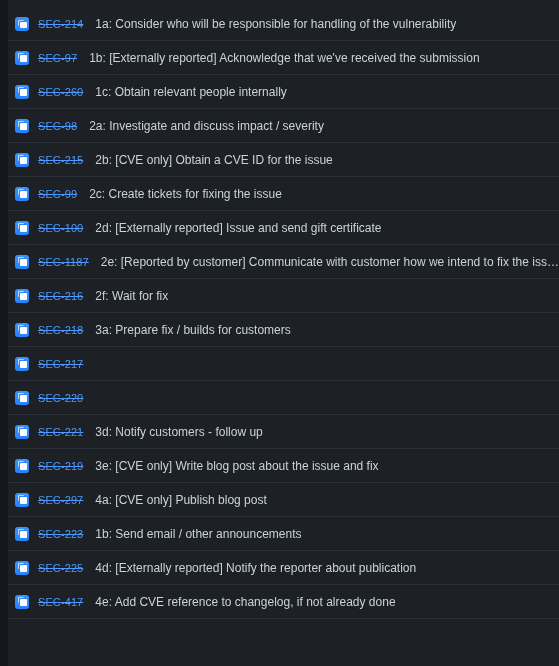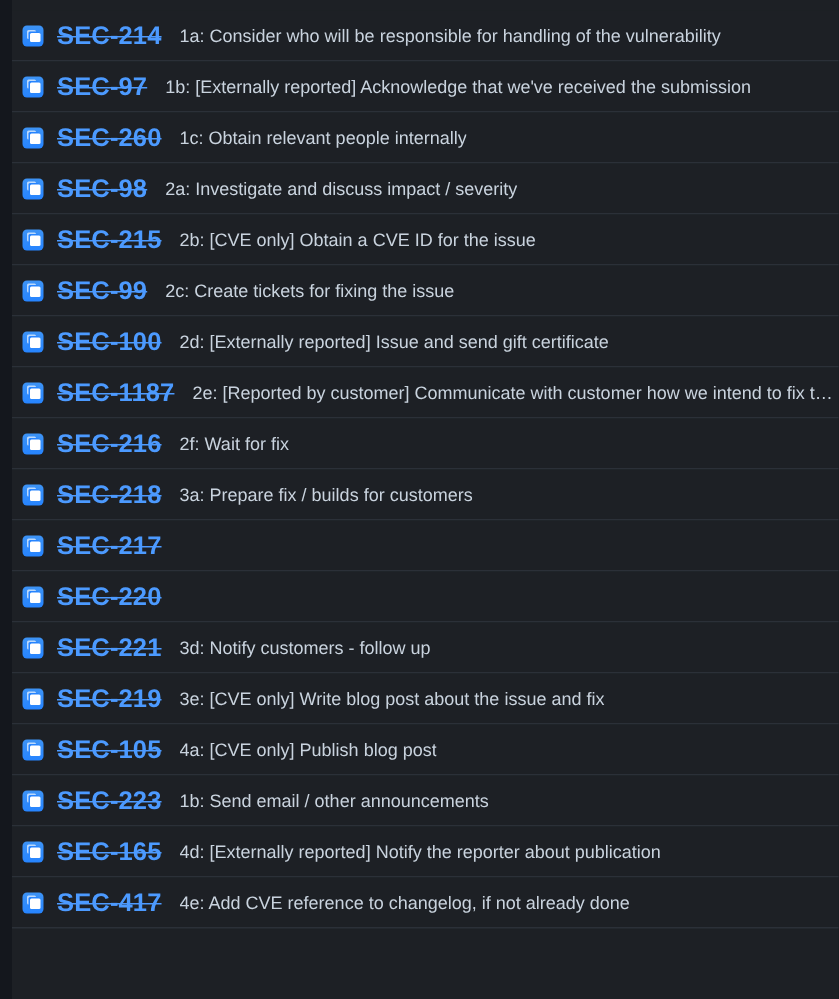--- a/index.html
+++ b/index.html
@@ -70,22 +70,22 @@
     width: 6.5px;
     height: 6.5px;
     border-radius: 1px;
     background: #ffffff;
     box-shadow: -1px -1px 0 0 #2684ff;
   }
 
   .issue-key {
     flex: 0 0 auto;
     color: #4c9aff;
-    font-size: 17px;
-    font-weight: bold;
+    font-size: 11px;
+    font-weight: normal;
     letter-spacing: 0.1px;
     text-decoration: line-through;
     text-decoration-color: #4c9aff;
     text-decoration-thickness: 1px;
     white-space: nowrap;
     cursor: pointer;
   }
 
   .issue-summary {
     flex: 0 1 auto;
@@ -211,37 +211,37 @@
         <span class="sq-front"></span>
       </span>
       <a class="issue-key">SEC-219</a>
       <span class="issue-summary">3e: [CVE only] Write blog post about the issue and fix</span>
     </div>
     <div class="issue-row">
       <span class="type-icon">
         <span class="sq-back"></span>
         <span class="sq-front"></span>
       </span>
-      <a class="issue-key">SEC-105</a>
+      <a class="issue-key">SEC-297</a>
       <span class="issue-summary">4a: [CVE only] Publish blog post</span>
     </div>
     <div class="issue-row">
       <span class="type-icon">
         <span class="sq-back"></span>
         <span class="sq-front"></span>
       </span>
       <a class="issue-key">SEC-223</a>
       <span class="issue-summary">1b: Send email / other announcements</span>
     </div>
     <div class="issue-row">
       <span class="type-icon">
         <span class="sq-back"></span>
         <span class="sq-front"></span>
       </span>
-      <a class="issue-key">SEC-165</a>
+      <a class="issue-key">SEC-225</a>
       <span class="issue-summary">4d: [Externally reported] Notify the reporter about publication</span>
     </div>
     <div class="issue-row">
       <span class="type-icon">
         <span class="sq-back"></span>
         <span class="sq-front"></span>
       </span>
       <a class="issue-key">SEC-417</a>
       <span class="issue-summary">4e: Add CVE reference to changelog, if not already done</span>
     </div>

